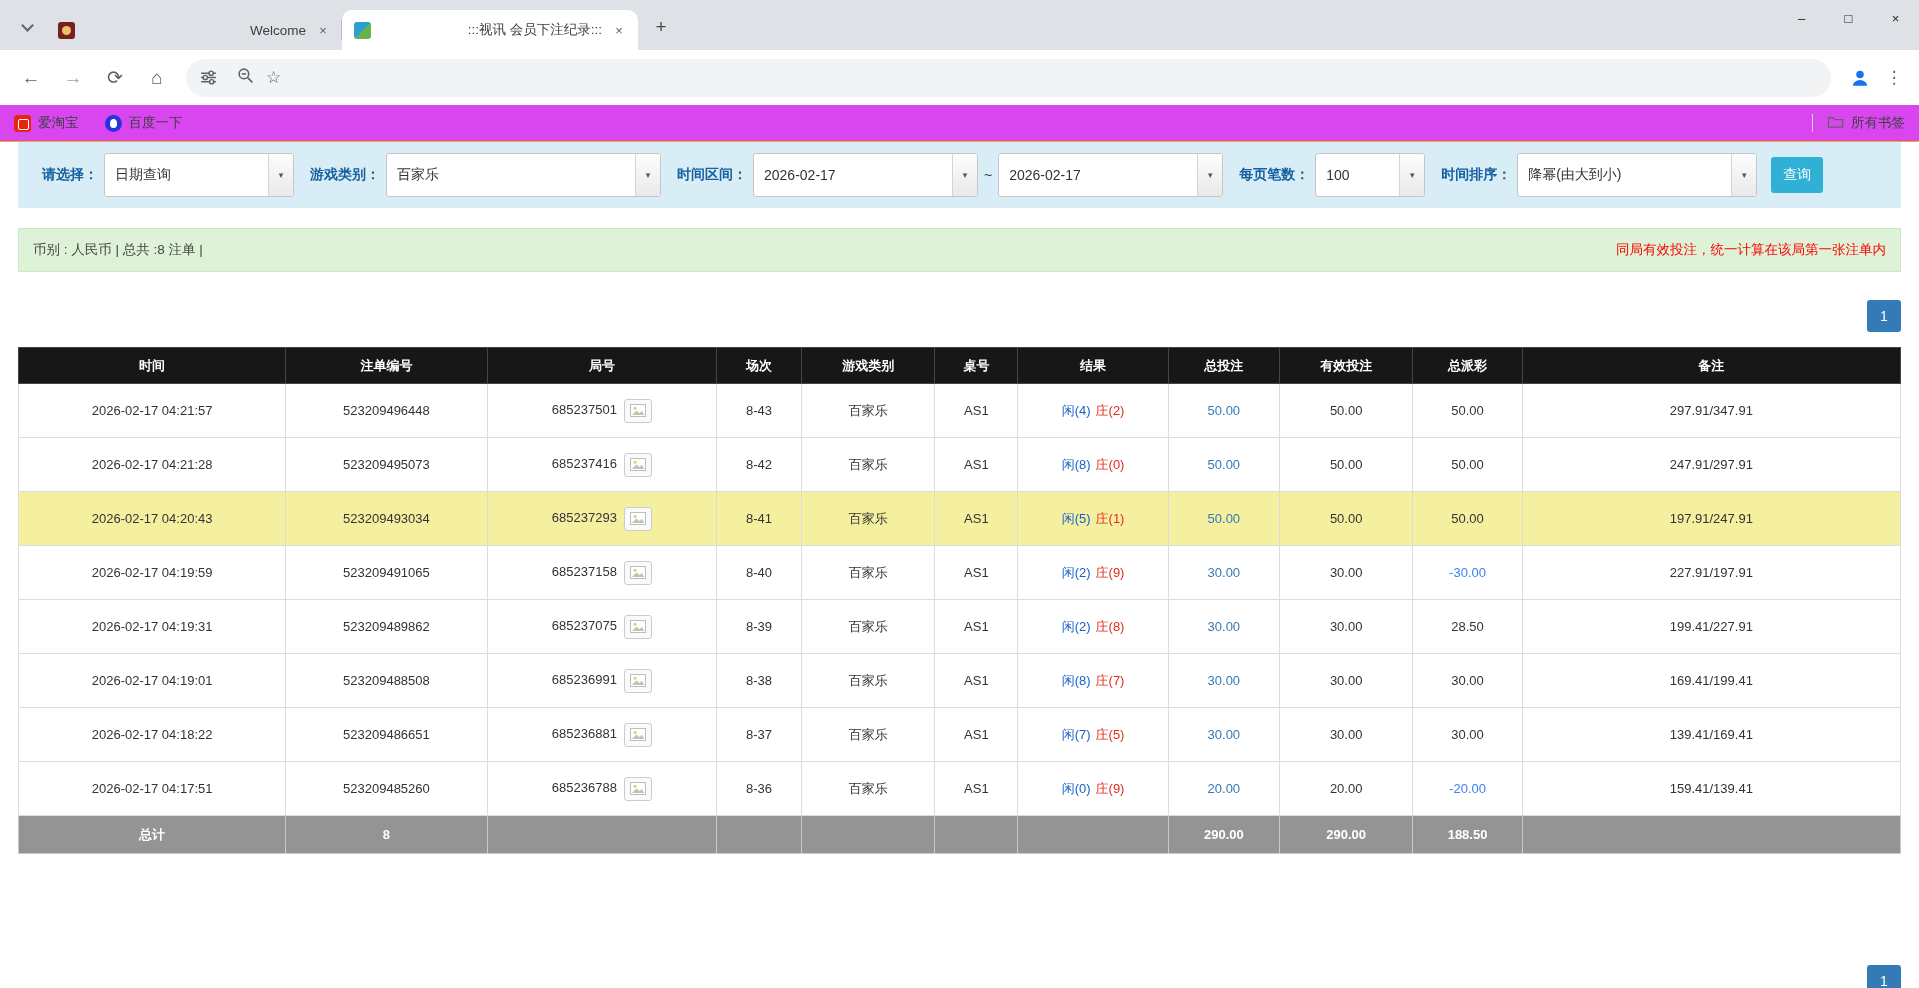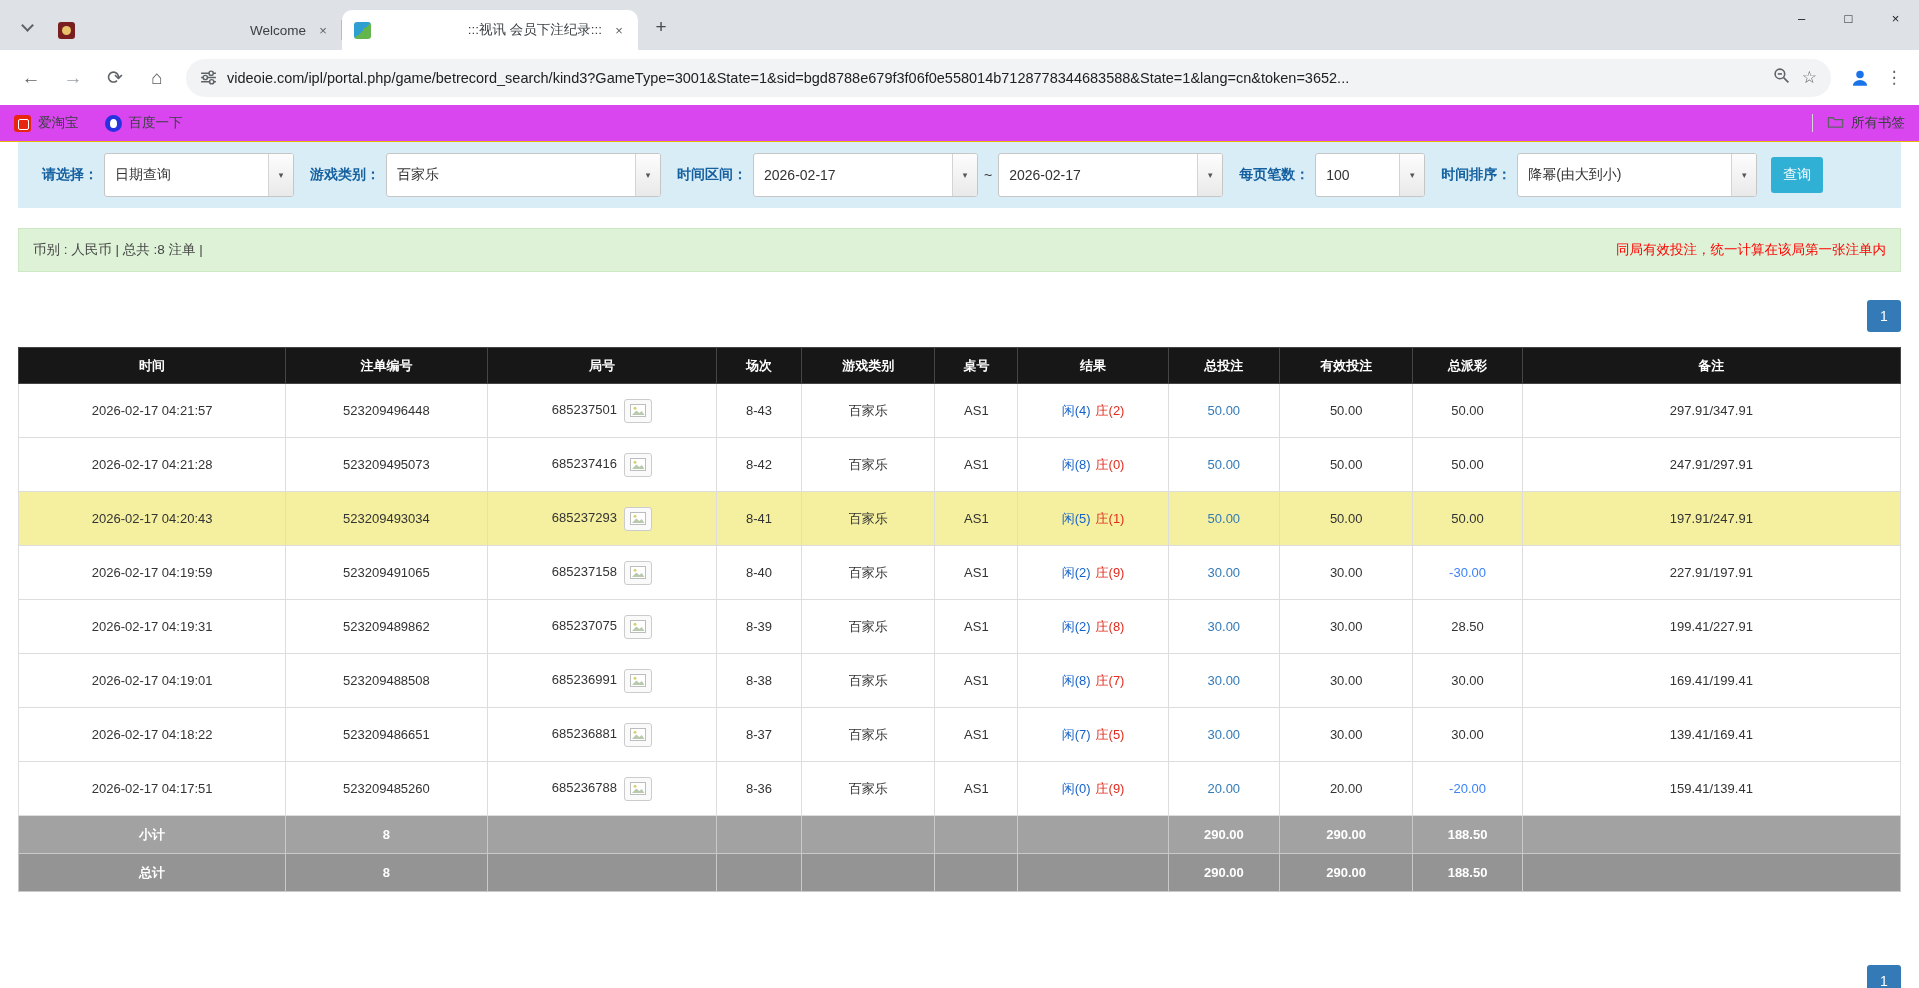--- a/index.html
+++ b/index.html
@@ -120,21 +120,20 @@
     <span class="omni-ico">
       <svg width="17" height="17" viewBox="0 0 16 16" fill="none" stroke="#5f6368" stroke-width="1.4">
         <line x1="1" y1="4" x2="15" y2="4"></line>
           <circle cx="10.5" cy="4" r="2" fill="#f1f3f4"></circle>
         <line x1="1" y1="8" x2="15" y2="8"></line>
           <circle cx="5" cy="8" r="2" fill="#f1f3f4"></circle>
         <line x1="1" y1="12" x2="15" y2="12"></line>
           <circle cx="11" cy="12" r="2" fill="#f1f3f4"></circle>
       </svg>
     </span>
-    <span class="url-text">videoie.com/ipl/portal.php/game/betrecord_search/kind3?GameType=3001&amp;State=1&amp;sid=bgd8788e679f3f06f0e558014b7128778344683588&amp;State=1&amp;lang=cn&amp;token=3652...</span>
     <span class="omni-right">
       <span>
         <svg width="17" height="17" viewBox="0 0 16 16" fill="none" stroke="#5f6368" stroke-width="1.5">
           <circle cx="6.5" cy="6.5" r="4.5"></circle>
             <line x1="10" y1="10" x2="14.5" y2="14.5"></line>
           <line x1="4.5" y1="6.5" x2="8.5" y2="6.5"></line>
         </svg>
       </span>
       <span class="star">☆</span>
     </span>
@@ -396,43 +395,30 @@
         <td>8-36</td>
         <td>百家乐</td>
         <td>AS1</td>
         <td><span class="res-player">闲(0)</span><span class="res-banker">庄(9)</span></td>
         <td><a class="bet-link">20.00</a></td>
         <td>20.00</td>
         <td><span data-state="neg">-20.00</span></td>
         <td>159.41/139.41</td>
       </tr>
 
-      <tr class="sum-row">
-        <td>小计</td>
+      <tr class="sum-row total-row">
+        <td>总计</td>
         <td>8</td>
         <td></td>
         <td></td>
         <td></td>
         <td></td>
         <td></td>
         <td>290.00</td>
         <td>290.00</td>
         <td>188.50</td>
         <td></td>
       </tr>
-      <tr class="sum-row total-row">
-        <td>总计</td>
-        <td>8</td>
-        <td></td>
-        <td></td>
-        <td></td>
-        <td></td>
-        <td></td>
-        <td>290.00</td>
-        <td>290.00</td>
-        <td>188.50</td>
-        <td></td>
-      </tr>
     </tbody>
   </table>
 </div>
 
 <div class="bottom-btn"><span>1</span></div>
 
 </body></html>

